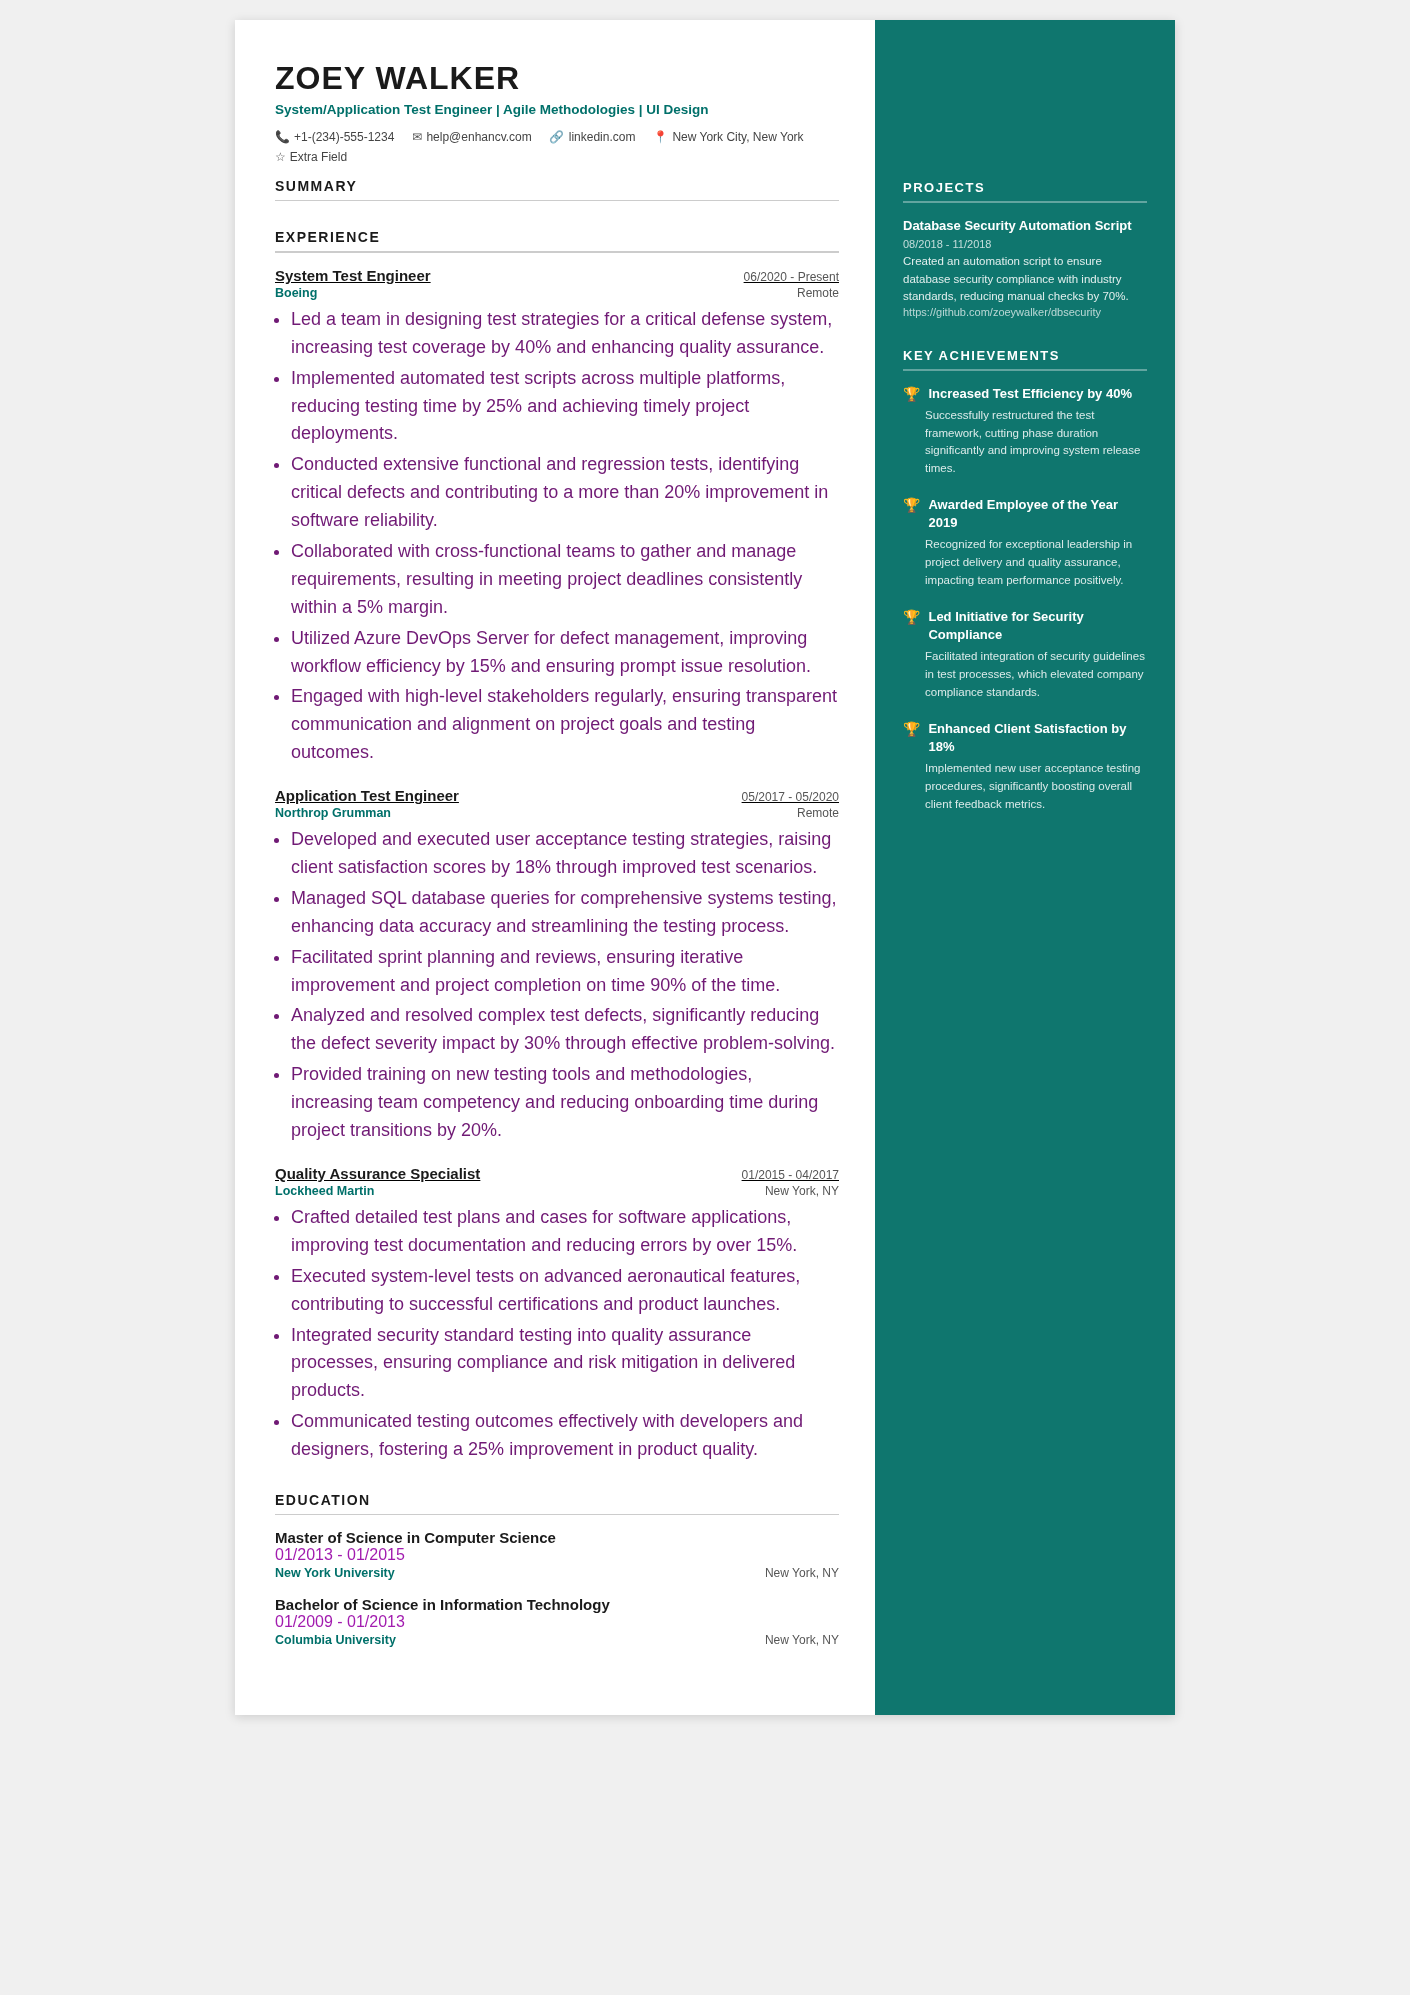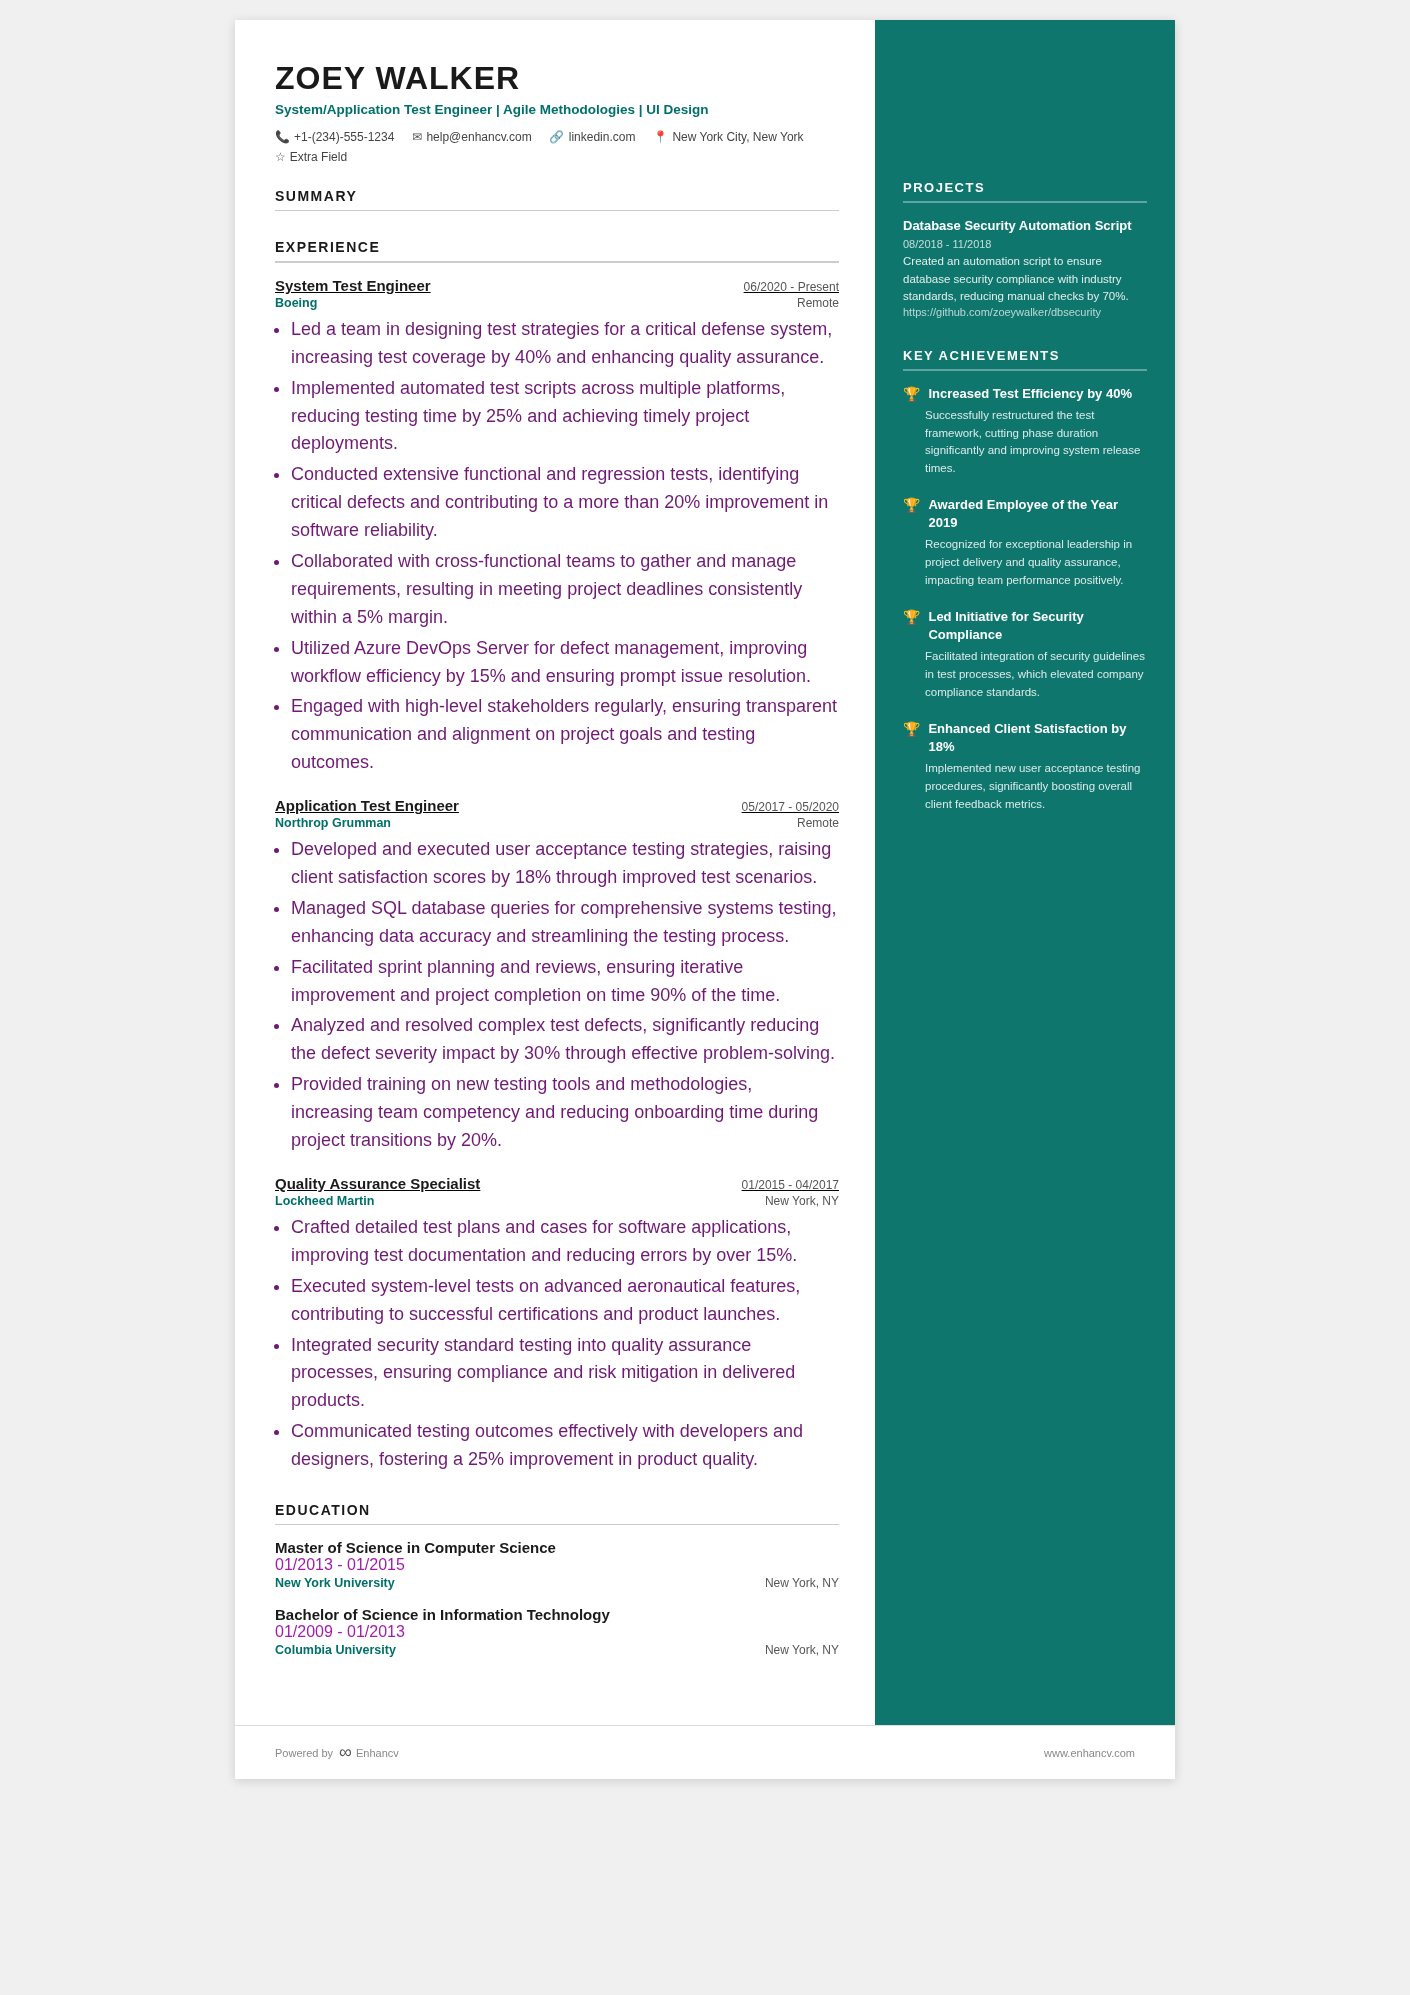--- a/index.html
+++ b/index.html
@@ -19,21 +19,21 @@
     
     .right-col {
       width: 300px;
       background: #0f766e;
       color: white;
       padding: 160px 28px 40px 28px;
     }
 
     
     .header {
-      margin-bottom: 24px;
+      margin-bottom: 14px;
     }
     .header-name {
       font-size: 32px;
       font-weight: 900;
       color: #1a1a1a;
       letter-spacing: 1px;
       text-transform: uppercase;
     }
     .header-title {
       font-size: 13.5px;
@@ -449,23 +449,13 @@
           <div class="achievement-header">
             <span class="achievement-icon">🏆</span>
             <div class="achievement-title">Enhanced Client Satisfaction by 18%</div>
           </div>
           <div class="achievement-desc">Implemented new user acceptance testing procedures, significantly boosting overall client feedback metrics.</div>
         </div>
       </div>
     </div>
   </div>
 
-  <div class="footer">
-    <div class="footer-left">
-      <span>Powered by</span>
-      <div class="footer-logo">
-        <span class="logo-icon">∞</span>
-        <span>Enhancv</span>
-      </div>
-    </div>
-    <div>www.enhancv.com</div>
-  </div>
 </div>
 
 </body></html>

